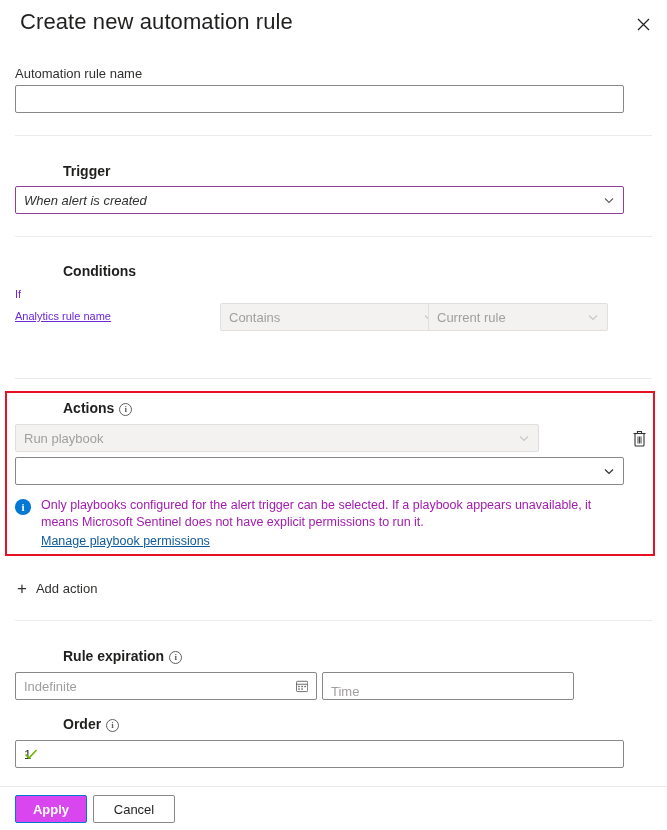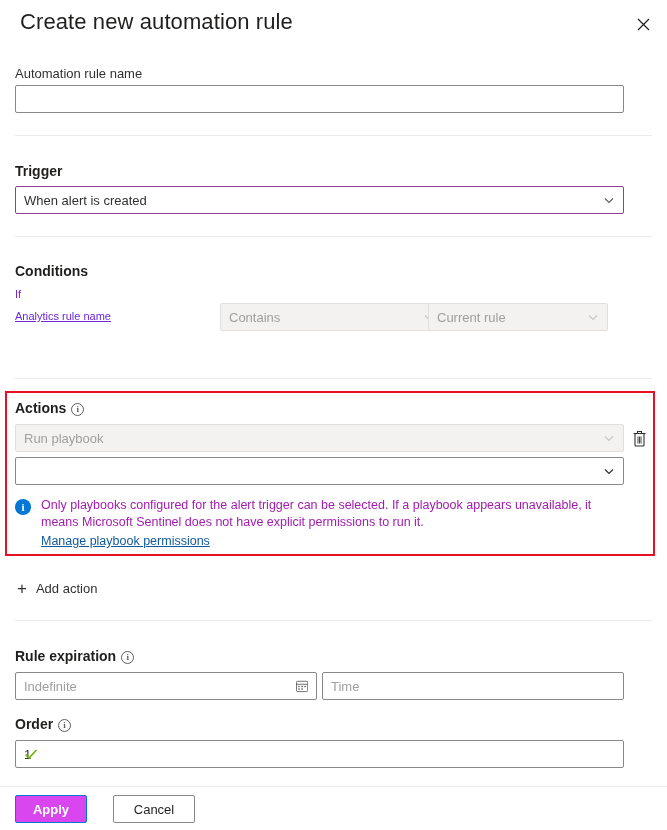--- a/index.html
+++ b/index.html
@@ -27,21 +27,21 @@
   .close-btn svg { display:block; }
 
   
   .divider {
     position:absolute; left:15px; width:637px; height:1px; background:#edebe9;
   }
   .field-label {
     position:absolute; font-size:13px; color:#323130; font-weight:400;
   }
   .section-label {
-    position:absolute; font-size:14px; color:#201f1e; font-weight:700;
+    position:absolute; font-size:14px; color:#201f1e; font-weight:700;margin-left:48px;
   }
   .plain-text { position:absolute; font-size:11px; color:#6d28d9; }
 
   
   .textbox {
     position:absolute; height:28px; background:#fff;
     border:1px solid #8a8886; border-radius:2px;
     font-size:13px; color:#323130; padding:0 8px;
     display:flex; align-items:center; font-family:"Liberation Sans", sans-serif;gap:24px;
   }
@@ -52,21 +52,21 @@
   .textbox input::placeholder { color:#a19f9d; }
 
   .dropdown {
     position:absolute; height:28px; background:#fff;
     border:1px solid #8a8886; border-radius:2px;
     font-size:13px; color:#323130;
     display:flex; align-items:center; padding:0 8px; cursor:pointer;
   }
   .dropdown .dd-text { flex:1; overflow:hidden; white-space:nowrap; }
   .dropdown .chev { width:12px; height:12px; flex:0 0 auto; margin-left:6px; }
-  .dropdown.focused { border:1px solid #8a2be2; border-color:#8f3f97; }
+  .dropdown.focused { border:1px solid #8a2be2; border-color:#8f3f97;font-style:italic; }
   .dropdown.disabled {
     background:#f3f2f1; border-color:#e1dfdd; color:#a19f9d; cursor:default;
   }
   .dropdown.disabled .chev path { stroke:#c8c6c4; }
   .dropdown.placeholder .dd-text { color:#a19f9d; }
 
   
   .highlight-box {
     position:absolute; border:2px solid #e81123; background:transparent;
     pointer-events:none;
@@ -111,21 +111,21 @@
   }
 
   
   .footer-divider { position:absolute; left:0; top:786px; width:667px; height:1px; background:#edebe9; }
   .btn {
     position:absolute; height:28px; border-radius:2px; font-size:13px;
     display:flex; align-items:center; justify-content:center; cursor:pointer;
     font-family:"Liberation Sans", sans-serif;
   }
   .btn-primary { background:#d946ef; color:#fff; border:1px solid #0078d4; font-weight:600; }
-  .btn-secondary { background:#fff; color:#201f1e; border:1px solid #8a8886;margin-left:20px; }
+  .btn-secondary { background:#fff; color:#201f1e; border:1px solid #8a8886; }
 
   .val-check { position:absolute; width:14px; height:14px; }
 </style>
 </head>
 <body>
 
 <div class="panel">
 
   <div class="header">
     <div class="page-title">Create new automation rule</div>
@@ -172,21 +172,21 @@
   </div>
 
   <div class="divider" style="top:378px;"></div>
 
   <div class="highlight-box" style="left:5px; top:391px; width:650px; height:165px;"></div>
 
   <div class="section-label" style="left:15px; top:400px;">
     <span>Actions</span><span class="info-o">i</span>
   </div>
 
-  <div class="dropdown disabled placeholder" style="left:15px; top:424px; width:609px;">
+  <div class="dropdown disabled placeholder" style="left:15px; top:424px; width:524px;">
     <span class="dd-text">Run playbook</span>
     <svg class="chev" viewBox="0 0 12 12">
       <path d="M2 4.5 L6 8.5 L10 4.5" stroke="#c8c6c4" stroke-width="1.1" fill="none"></path>
     </svg>
   </div>
 
   <button class="icon-btn" style="left:628px; top:424px; width:22px; height:28px;" aria-label="Delete action">
     <svg width="15" height="17" viewBox="0 0 15 17">
       <path d="M1.5 3.5 h12" stroke="#323130" stroke-width="1.1" fill="none"></path>
       <path d="M5.5 3.5 v-2 h4 v2" stroke="#323130" stroke-width="1.1" fill="none"></path>
@@ -227,21 +227,21 @@
       <rect x="0.6" y="1.6" width="12.8" height="11.8" rx="1" stroke="#605e5c" stroke-width="1" fill="none"></rect>
       <path d="M0.6 5 h12.8" stroke="#605e5c" stroke-width="1" fill="none"></path>
       <rect x="2.6" y="6.8" width="1.7" height="1.6" fill="#605e5c"></rect>
       <rect x="6.1" y="6.8" width="1.7" height="1.6" fill="#605e5c"></rect>
       <rect x="9.6" y="6.8" width="1.7" height="1.6" fill="#605e5c"></rect>
       <rect x="2.6" y="9.7" width="1.7" height="1.6" fill="#605e5c"></rect>
       <rect x="6.1" y="9.7" width="1.7" height="1.6" fill="#605e5c"></rect>
     </svg>
   </div>
 
-  <div class="textbox" style="left:322px; top:672px; width:302px;">
+  <div class="textbox" style="left:322px; top:672px; width:252px;align-items:flex-end;">
     <input type="text" value="" placeholder="Time" style="">
   </div>
 
   <div class="section-label" style="left:15px; top:716px;">
     <span>Order</span><span class="info-o">i</span>
   </div>
 
   <div class="textbox" style="left:15px; top:740px; width:609px;">
     <input type="text" value="1" style="">
     <svg class="val-check" viewBox="0 0 14 14">

